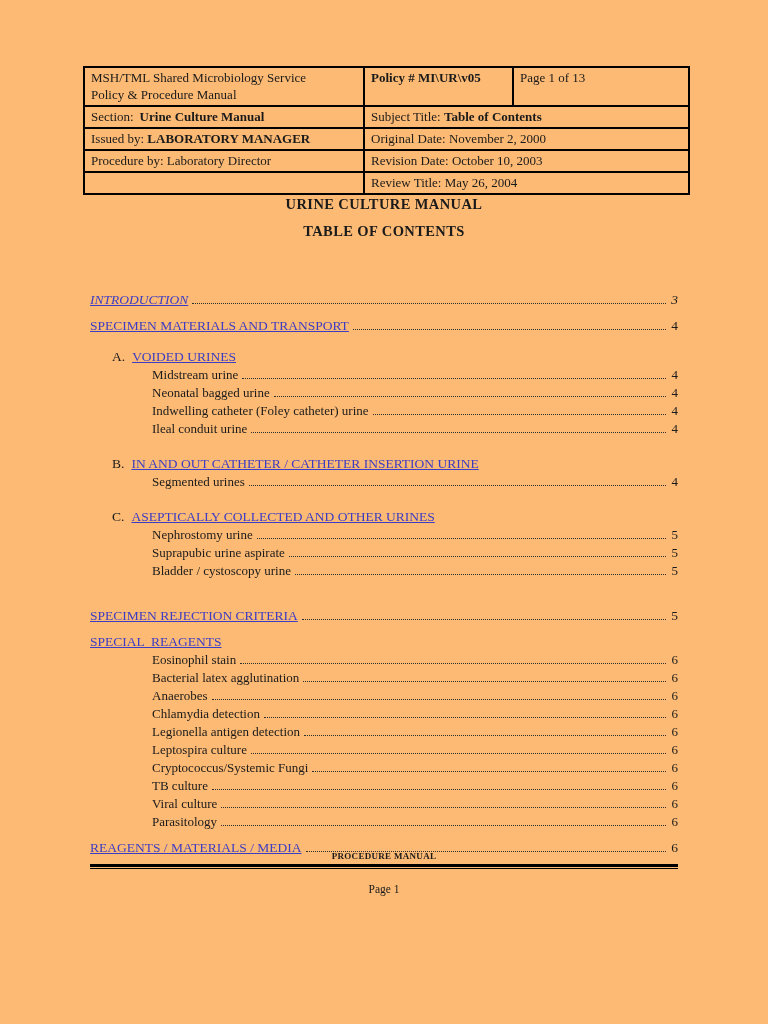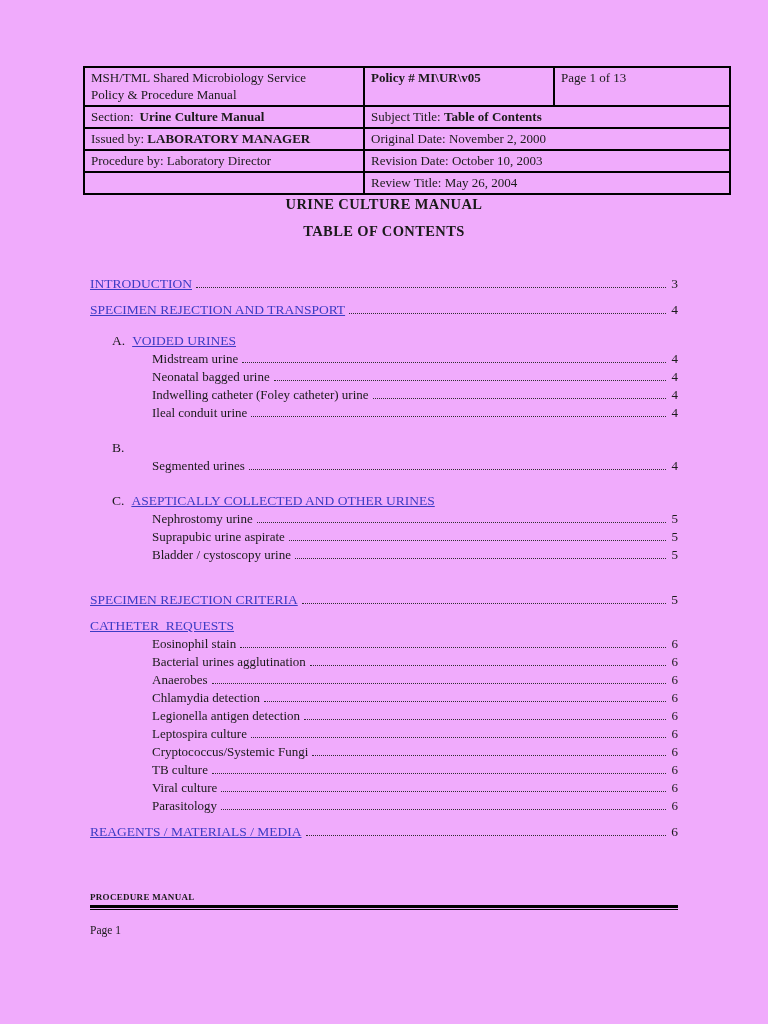--- a/index.html
+++ b/index.html
@@ -2,67 +2,67 @@
 <html style="--link: #3c3cc4;"><head>
 <meta charset="utf-8">
 <style>
   * { margin:0; padding:0; box-sizing:border-box; }
   html,body { background:#ffffff; }
   body {
     width:768px; height:1024px; position:relative; overflow:hidden;
     font-family:"Liberation Serif","DejaVu Serif",serif;
     color:#1a1a1a;
   }
-  .page { position:absolute; inset:0; background:#f0abfc; }
+  .page { position:absolute; inset:0; background:#fdba74; }
 
   
   .header-table {
     position:absolute; left:83px; top:66px; width:607px;
     border-collapse:collapse; font-size:13px; line-height:17px;
     table-layout:fixed;
   }
   .header-table td {
     border:2px solid #000; padding:1px 6px 2px 6px; vertical-align:top;
   }
   .header-table .c1 { width:280px; }
-  .header-table .c2 { width:190px; }
+  .header-table .c2 { width:149px; }
   .header-table .c3 { width:176px; }
   .header-table tr.small td { height:19px; }
   .bold, .header-table b { font-weight:bold; }
   .lblgap { margin-left:6px; }
 
   
   .title-block { position:absolute; left:0; top:196px; width:768px; text-align:center; }
   .title-block .t1, .title-block .t2 {
     font-weight:bold; font-size:14.5px; letter-spacing:0.4px;
   }
   .title-block .t2 { margin-top:10px; }
 
   
   .toc { position:absolute; left:90px; top:275px; width:588px; }
   .toc-row { display:flex; align-items:baseline; line-height:17px; font-size:13px; }
   .toc-row.lvl0 { margin-top:9px; font-size:13.5px; }
-  .toc-row.lvl0:first-child { margin-top:0; }
+  .toc-row.lvl0:first-child { margin-top:16px;font-style:italic; }
   .toc-row.lvl1 { margin-top:14px; padding-left:22px; font-size:13.5px; }
   .toc-row.lvl1.gap { margin-top:18px; }
   .toc-row.lvl2 { padding-left:62px; margin-top:1px; }
   .toc-row.gap-large { margin-top:28px; }
   .toc-link {
     color:var(--link,#3c3cc4); text-decoration:underline; white-space:pre; cursor:pointer;
   }
   .toc-letter { color:#1a1a1a; margin-right:7px; }
   .toc-label { color:#1a1a1a; white-space:pre; }
   .leader {
     flex:1; min-width:8px; border-bottom:1.6px dotted #2f2f2f;
     margin:0 2px 3px 4px; height:1px;
   }
   .toc-page { min-width:10px; text-align:right; color:#1a1a1a; }
 
   
-  .footer { position:absolute; left:90px; top:891px; width:588px; text-align:left; }
+  .footer { position:absolute; left:90px; top:850px; width:588px; text-align:center; }
   .footer .f1, .footer .f2 {
     font-size:9px; font-weight:bold; letter-spacing:0.3px; line-height:12px;
   }
   .footer .rule  { margin-top:2px; height:3px; background:#000; }
   .footer .rule2 { margin-top:1px; height:1px; background:#000; }
   .footer .pagenum { margin-top:14px; font-size:11.5px; }
 </style>
 </head>
 <body>
 
@@ -102,21 +102,21 @@
     <div class="t2">TABLE OF CONTENTS</div>
   </div>
 
   <div class="toc" id="toc">
       <div class="toc-row lvl0">
         <a class="toc-link">INTRODUCTION</a>
         <span class="leader"></span>
         <span class="toc-page">3</span>
       </div>
       <div class="toc-row lvl0">
-        <a class="toc-link">SPECIMEN REJECTION AND TRANSPORT</a>
+        <a class="toc-link">SPECIMEN MATERIALS AND TRANSPORT</a>
         <span class="leader"></span>
         <span class="toc-page">4</span>
       </div>
       <div class="toc-row lvl1">
         <span class="toc-letter">A.</span>
         <a class="toc-link">VOIDED URINES</a>
       </div>
       <div class="toc-row lvl2">
         <span class="toc-label">Midstream urine</span>
         <span class="leader"></span>
@@ -132,20 +132,21 @@
         <span class="leader"></span>
         <span class="toc-page">4</span>
       </div>
       <div class="toc-row lvl2">
         <span class="toc-label">Ileal conduit urine</span>
         <span class="leader"></span>
         <span class="toc-page">4</span>
       </div>
       <div class="toc-row lvl1 gap">
         <span class="toc-letter">B.</span>
+        <a class="toc-link">IN AND OUT CATHETER / CATHETER INSERTION URINE</a>
       </div>
       <div class="toc-row lvl2">
         <span class="toc-label">Segmented urines</span>
         <span class="leader"></span>
         <span class="toc-page">4</span>
       </div>
       <div class="toc-row lvl1 gap">
         <span class="toc-letter">C.</span>
         <a class="toc-link">ASEPTICALLY COLLECTED AND OTHER URINES</a>
       </div>
@@ -163,29 +164,29 @@
         <span class="toc-label">Bladder / cystoscopy urine</span>
         <span class="leader"></span>
         <span class="toc-page">5</span>
       </div>
       <div class="toc-row lvl0 gap-large">
         <a class="toc-link">SPECIMEN REJECTION CRITERIA</a>
         <span class="leader"></span>
         <span class="toc-page">5</span>
       </div>
       <div class="toc-row lvl0">
-        <a class="toc-link">CATHETER  REQUESTS</a>
+        <a class="toc-link">SPECIAL  REAGENTS</a>
       </div>
       <div class="toc-row lvl2">
         <span class="toc-label">Eosinophil stain</span>
         <span class="leader"></span>
         <span class="toc-page">6</span>
       </div>
       <div class="toc-row lvl2">
-        <span class="toc-label">Bacterial urines agglutination</span>
+        <span class="toc-label">Bacterial latex agglutination</span>
         <span class="leader"></span>
         <span class="toc-page">6</span>
       </div>
       <div class="toc-row lvl2">
         <span class="toc-label">Anaerobes</span>
         <span class="leader"></span>
         <span class="toc-page">6</span>
       </div>
       <div class="toc-row lvl2">
         <span class="toc-label">Chlamydia detection</span>

